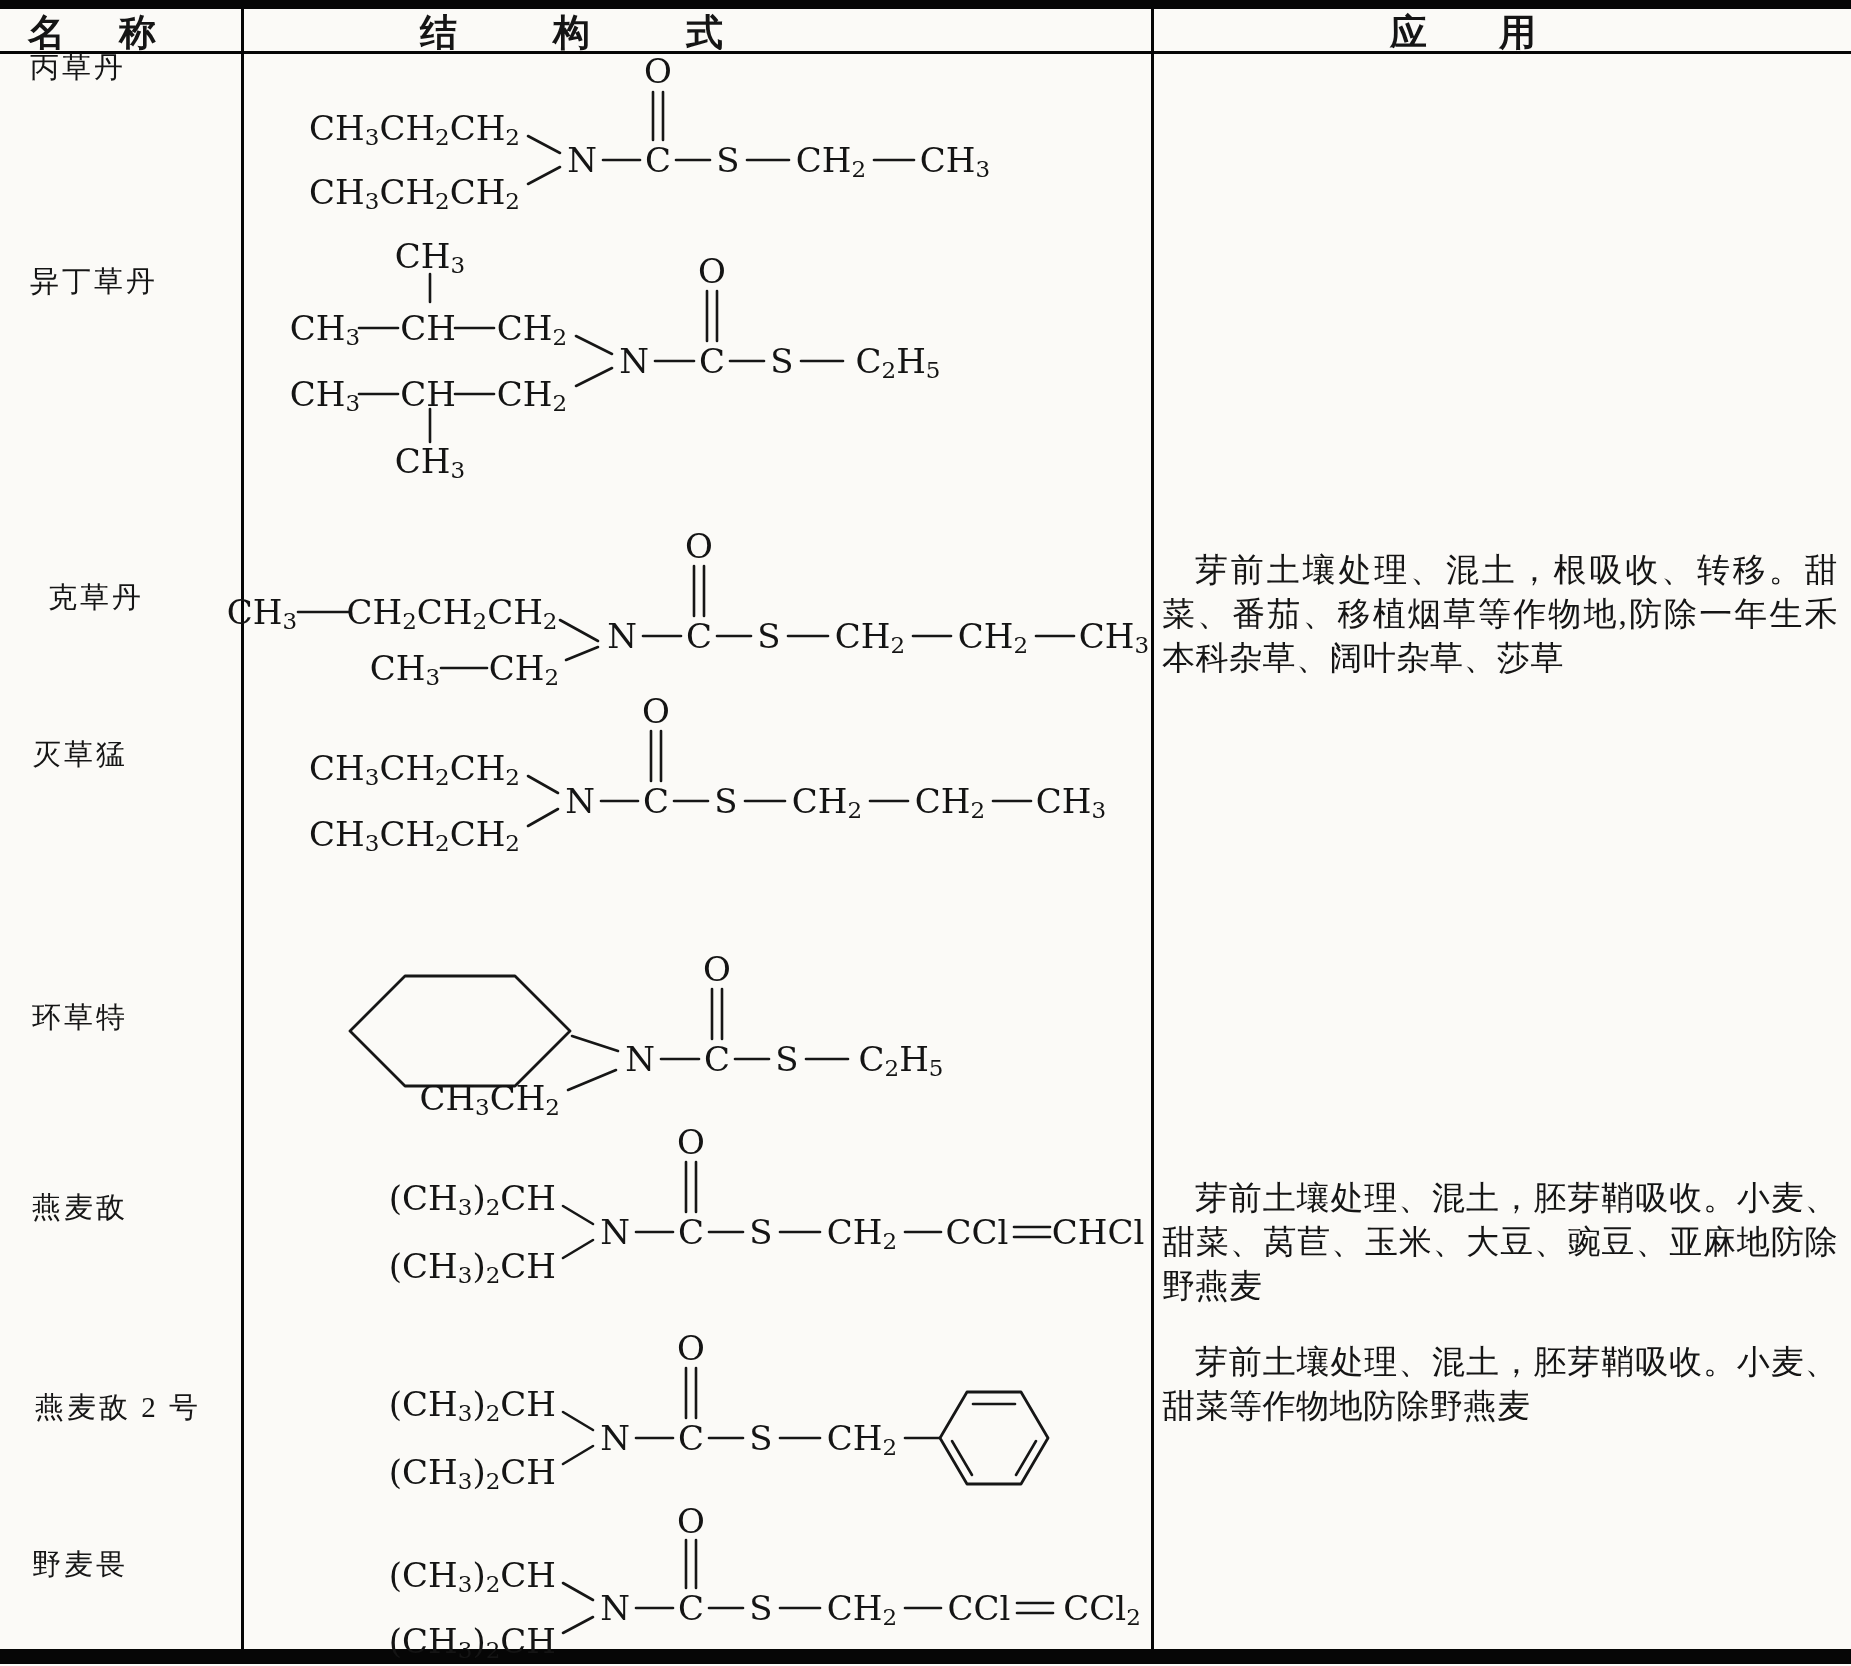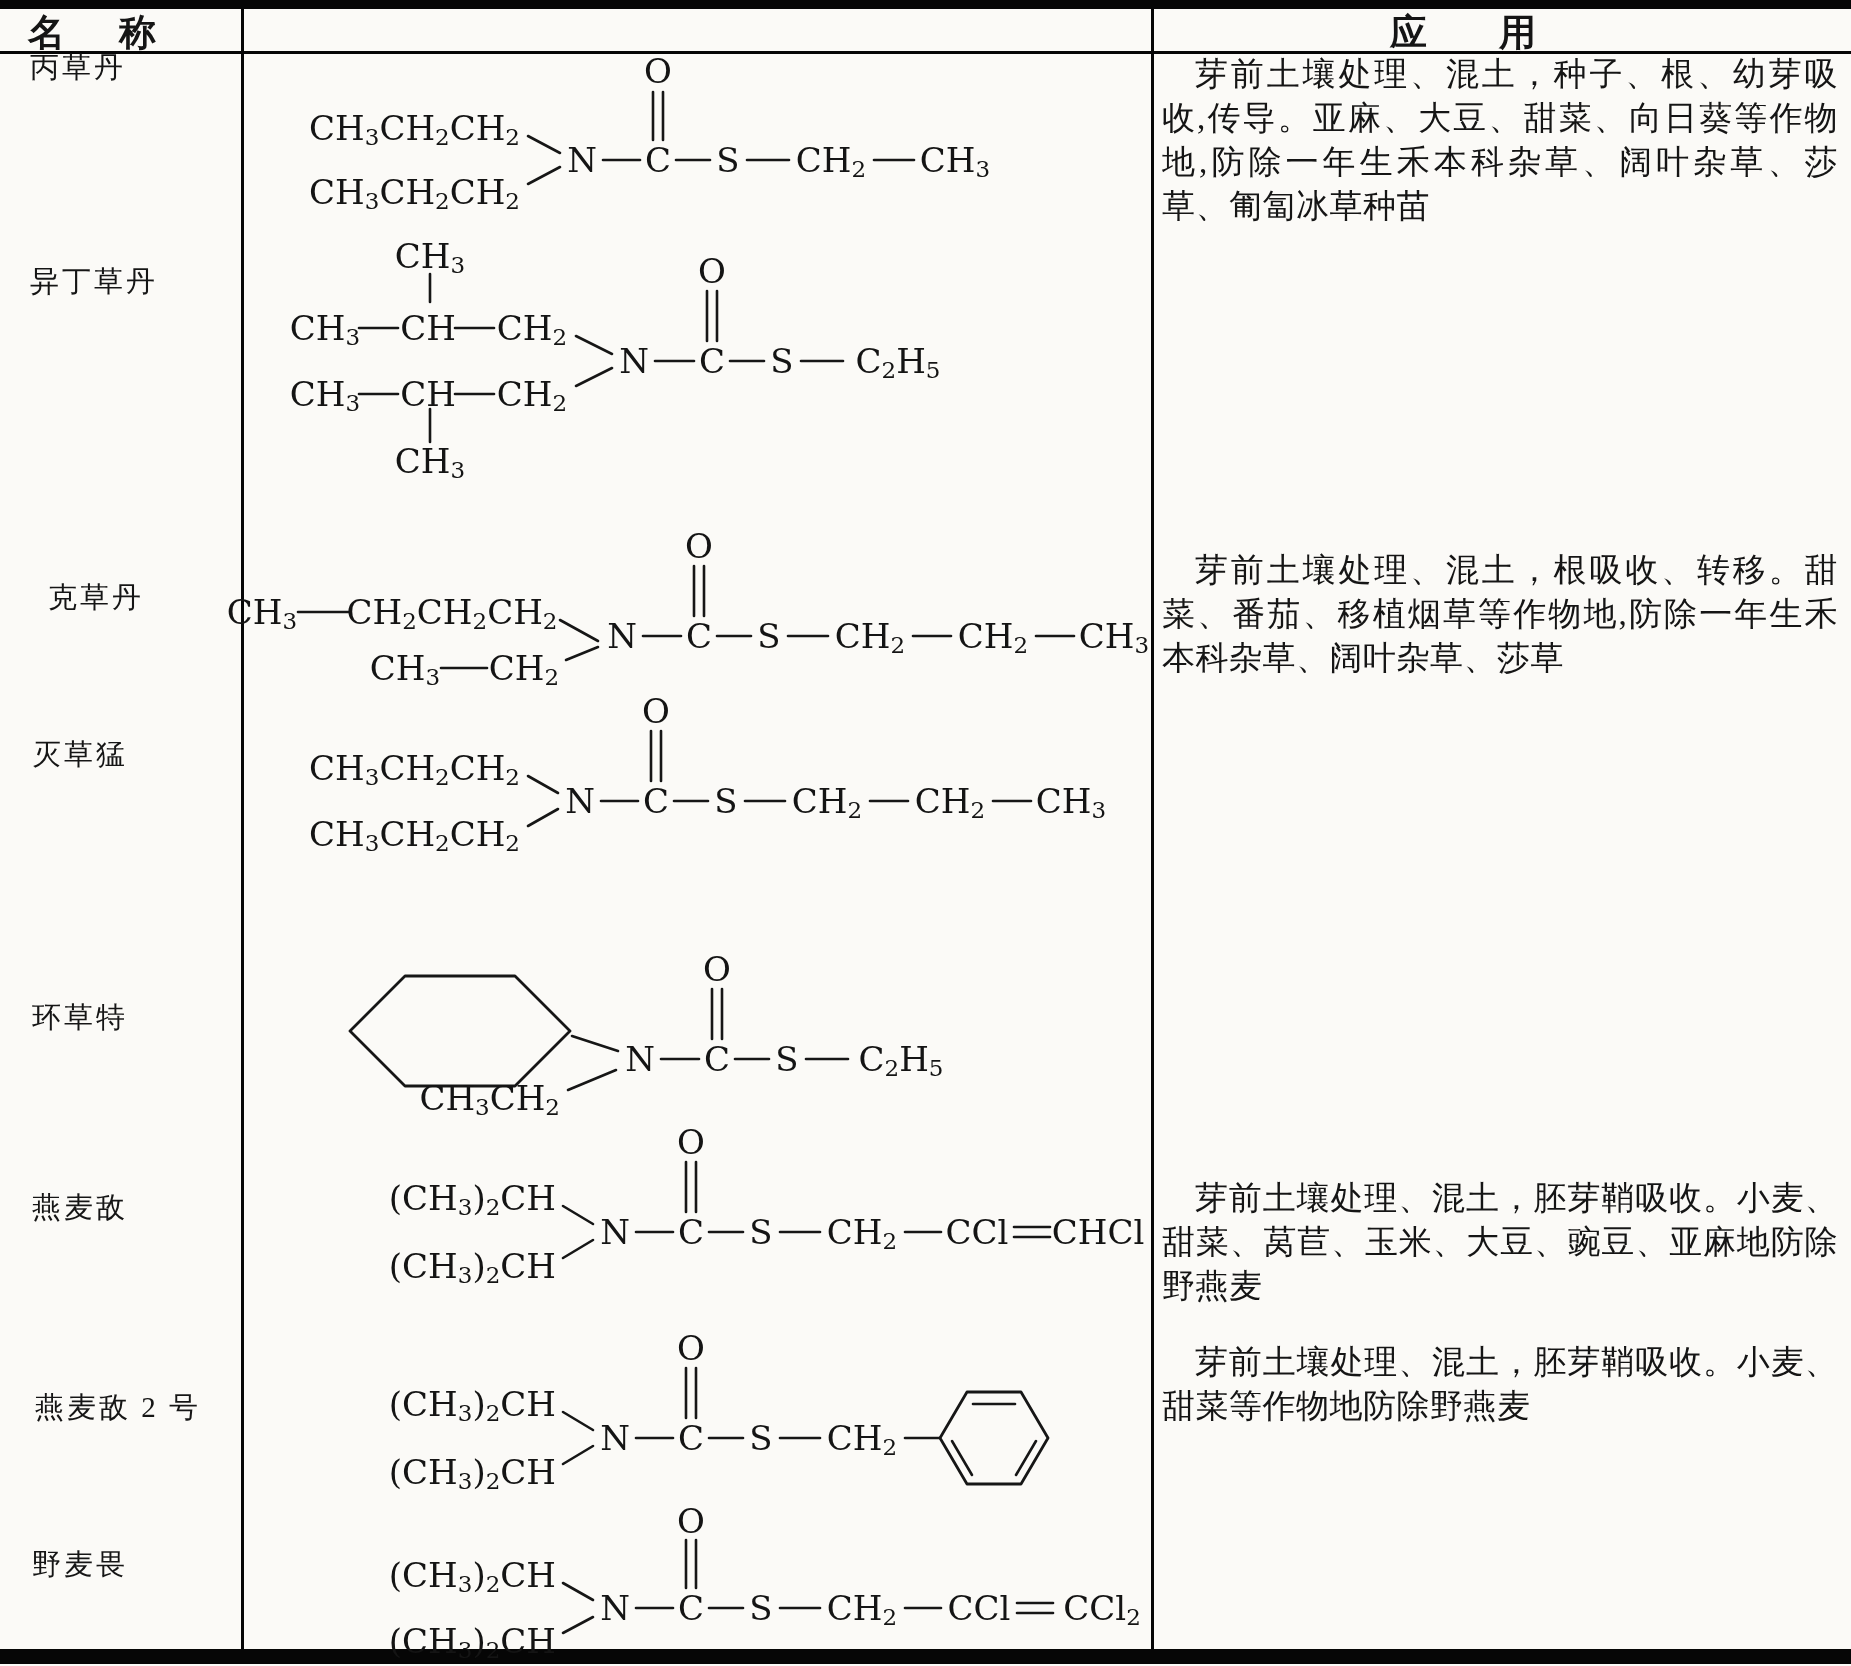--- a/index.html
+++ b/index.html
@@ -47,32 +47,32 @@
 
 <div id="page">
 
   <div class="hband band-top"></div>
   <div class="hband band-headrule"></div>
   <div class="hband band-bottom"></div>
   <div class="vline v1"></div>
   <div class="vline v2"></div>
 
   <div class="hcell h-name">名称</div>
+  <div class="hcell h-struct">结构式</div>
   <div class="hcell h-app">应用</div>
 
   <div class="cname" style="left:30px;top:48px">丙草丹</div>
   <div class="cname" style="left:30px;top:262px">异丁草丹</div>
   <div class="cname" style="left:48px;top:578px">克草丹</div>
   <div class="cname" style="left:32px;top:735px">灭草猛</div>
   <div class="cname" style="left:32px;top:998px">环草特</div>
   <div class="cname" style="left:32px;top:1188px">燕麦敌</div>
   <div class="cname" style="left:35px;top:1388px">燕麦敌 2 号</div>
   <div class="cname" style="left:32px;top:1545px">野麦畏</div>
 
-  <div class="app" style="top:52px">芽前土壤处理、混土，种子、根、幼芽吸收,传导。亚麻、大豆、甜菜、向日葵等作物地,防除一年生禾本科杂草、阔叶杂草、莎草、匍匐冰草种苗</div>
   <div class="app" style="top:548px">芽前土壤处理、混土，根吸收、转移。甜菜、番茄、移植烟草等作物地,防除一年生禾本科杂草、阔叶杂草、莎草</div>
   <div class="app" style="top:1176px">芽前土壤处理、混土，胚芽鞘吸收。小麦、甜菜、莴苣、玉米、大豆、豌豆、亚麻地防除野燕麦</div>
   <div class="app" style="top:1340px">芽前土壤处理、混土，胚芽鞘吸收。小麦、甜菜等作物地防除野燕麦</div>
 
   <svg id="structures-svg" width="1851" height="1666" viewBox="0 0 1851 1666">
       <text x="520" y="128" text-anchor="end" dominant-baseline="central"><tspan dy="0">CH</tspan><tspan dy="9" font-size="23">3</tspan><tspan dy="-9">CH</tspan><tspan dy="9" font-size="23">2</tspan><tspan dy="-9">CH</tspan><tspan dy="9" font-size="23">2</tspan></text>
       <text x="520" y="192" text-anchor="end" dominant-baseline="central"><tspan dy="0">CH</tspan><tspan dy="9" font-size="23">3</tspan><tspan dy="-9">CH</tspan><tspan dy="9" font-size="23">2</tspan><tspan dy="-9">CH</tspan><tspan dy="9" font-size="23">2</tspan></text>
       <line x1="528" y1="136" x2="560" y2="153"></line>
       <line x1="528" y1="184" x2="560" y2="167"></line>
       <text x="582" y="160" text-anchor="middle" dominant-baseline="central"><tspan dy="0">N</tspan></text>

